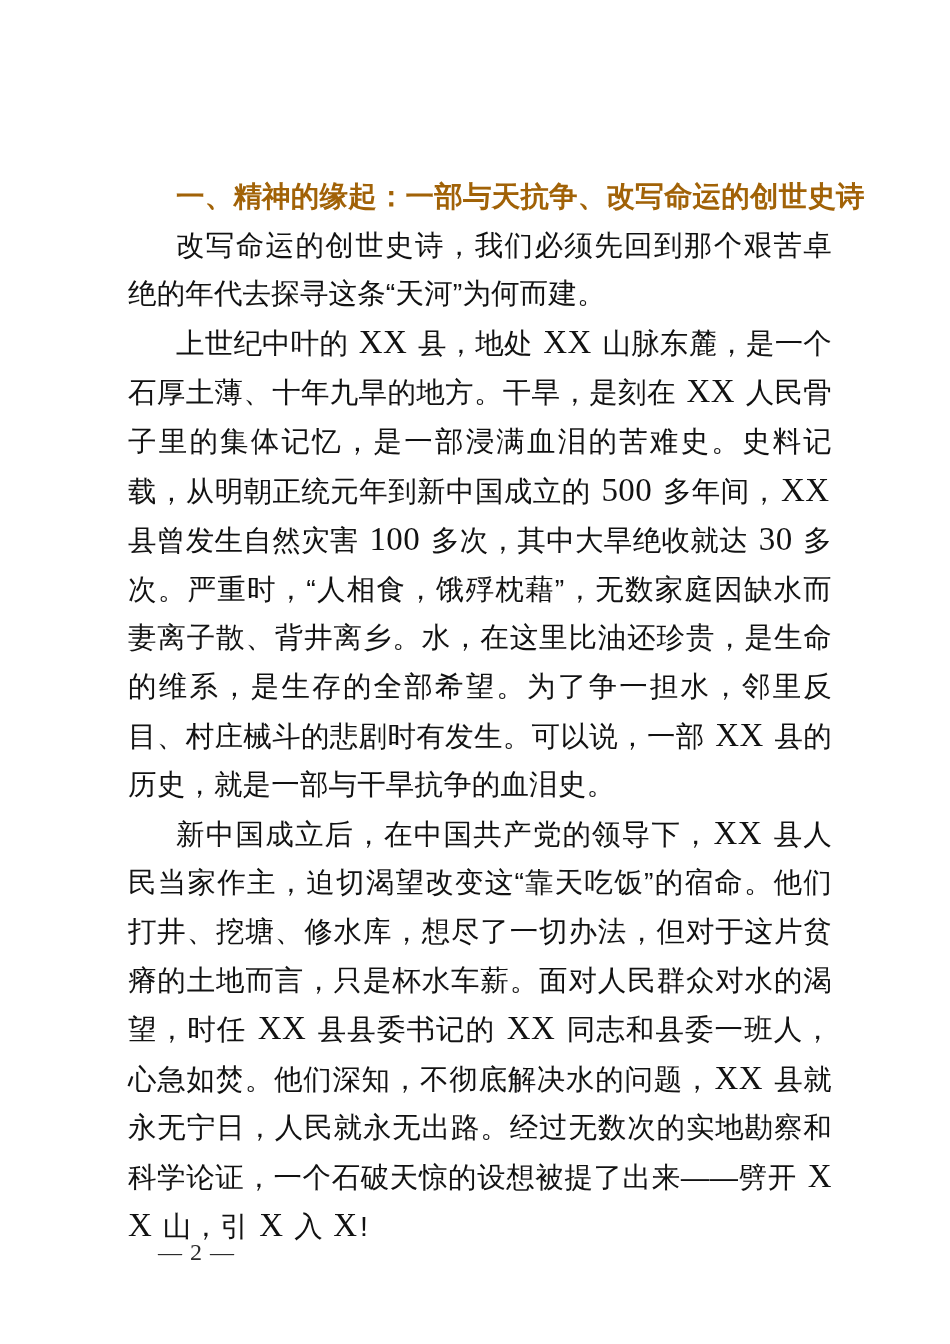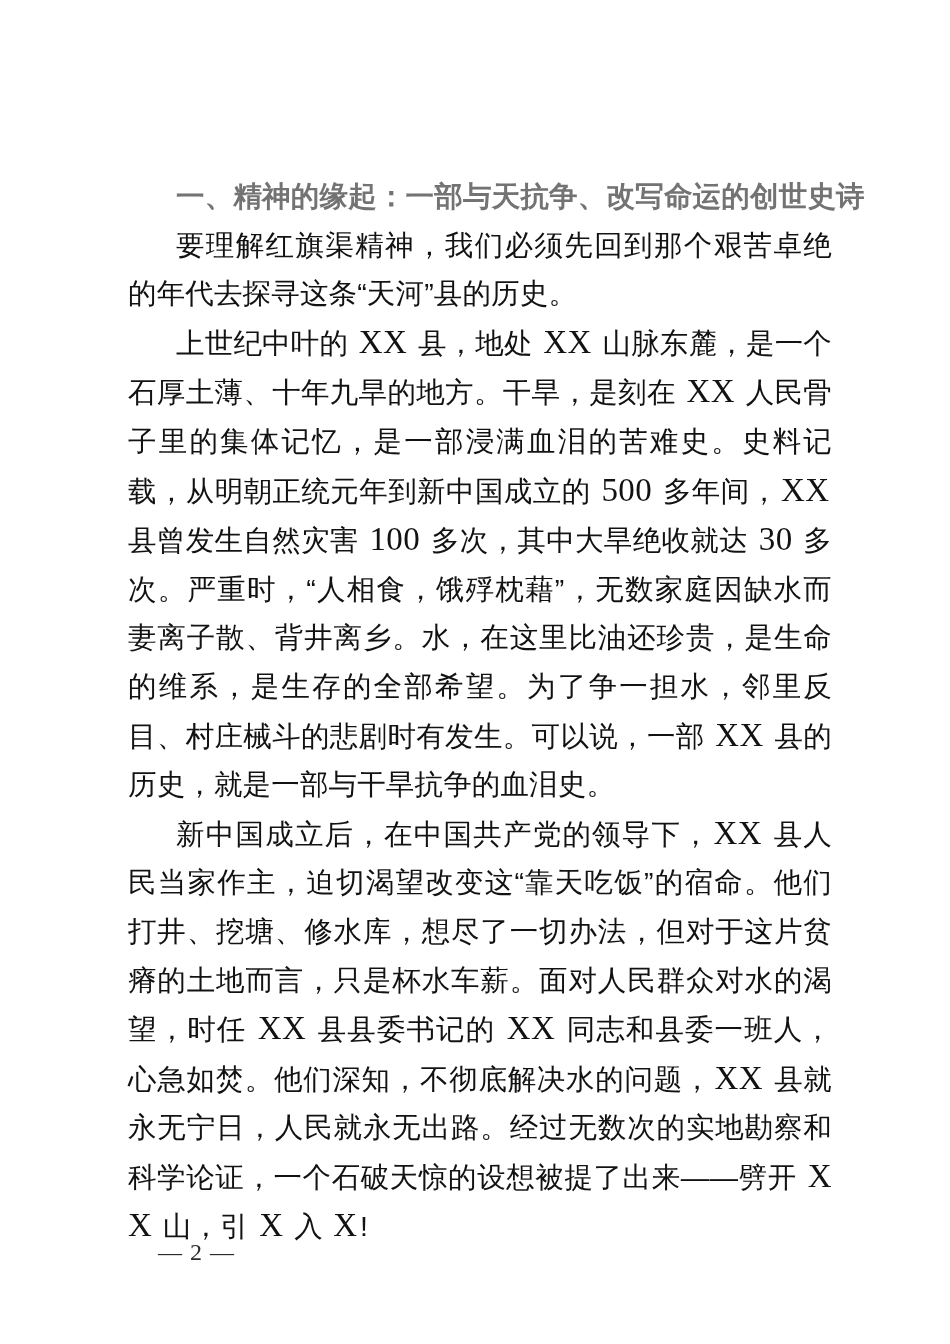--- a/index.html
+++ b/index.html
@@ -36,21 +36,21 @@
   
   .doc-heading {
     font-family: "Liberation Sans", "DejaVu Sans", sans-serif;
     font-weight: 700;
     font-size: 28.5px;
     line-height: 48.6px;
     letter-spacing: 0.2px;
     text-indent: 48px;
     margin: 0 0 0 0;
     white-space: nowrap;
-    color: #737373;
+    color: #a16207;
   }
 
   
   .doc-para {
     font-family: "Liberation Sans", "DejaVu Sans", sans-serif;
     font-weight: 400;
     font-size: 28.5px;
     line-height: 48.6px;
     letter-spacing: 0.15px;
     text-indent: 48px;
@@ -90,21 +90,21 @@
 </style>
 </head>
 <body>
 
 <div class="page">
 
   <div class="content">
 
     <h1 class="doc-heading">一、精神的缘起：一部与天抗争、改写命运的创世史诗</h1>
 
-    <p class="doc-para">要理解红旗渠精神，我们必须先回到那个艰苦卓绝的年代去探寻这条“天河”县的历史。</p>
+    <p class="doc-para">改写命运的创世史诗，我们必须先回到那个艰苦卓绝的年代去探寻这条“天河”为何而建。</p>
 
     <p class="doc-para">上世纪中叶的 <span class="lat">XX</span> 县，地处 <span class="lat">XX</span> 山脉东麓，是一个石厚土薄、十年九旱的地方。干旱，是刻在 <span class="lat">XX</span> 人民骨子里的集体记忆，是一部浸满血泪的苦难史。史料记载，从明朝正统元年到新中国成立的 <span class="lat">500</span> 多年间，<span class="lat">XX</span> 县曾发生自然灾害 <span class="lat">100</span> 多次，其中大旱绝收就达 <span class="lat">30</span> 多次。严重时，“人相食，饿殍枕藉”，无数家庭因缺水而妻离子散、背井离乡。水，在这里比油还珍贵，是生命的维系，是生存的全部希望。为了争一担水，邻里反目、村庄械斗的悲剧时有发生。可以说，一部 <span class="lat">XX</span> 县的历史，就是一部与干旱抗争的血泪史。</p>
 
     <p class="doc-para">新中国成立后，在中国共产党的领导下，<span class="lat">XX</span> 县人民当家作主，迫切渴望改变这“靠天吃饭”的宿命。他们打井、挖塘、修水库，想尽了一切办法，但对于这片贫瘠的土地而言，只是杯水车薪。面对人民群众对水的渴望，时任 <span class="lat">XX</span> 县县委书记的 <span class="lat">XX</span> 同志和县委一班人，心急如焚。他们深知，不彻底解决水的问题，<span class="lat">XX</span> 县就永无宁日，人民就永无出路。经过无数次的实地勘察和科学论证，一个石破天惊的设想被提了出来——劈开 <span class="lat">XX</span> 山，引 <span class="lat">X</span> 入 <span class="lat">X</span>!</p>
 
   </div>
 
   <div class="page-footer">
     <span class="page-number">— 2 —</span>
   </div>

